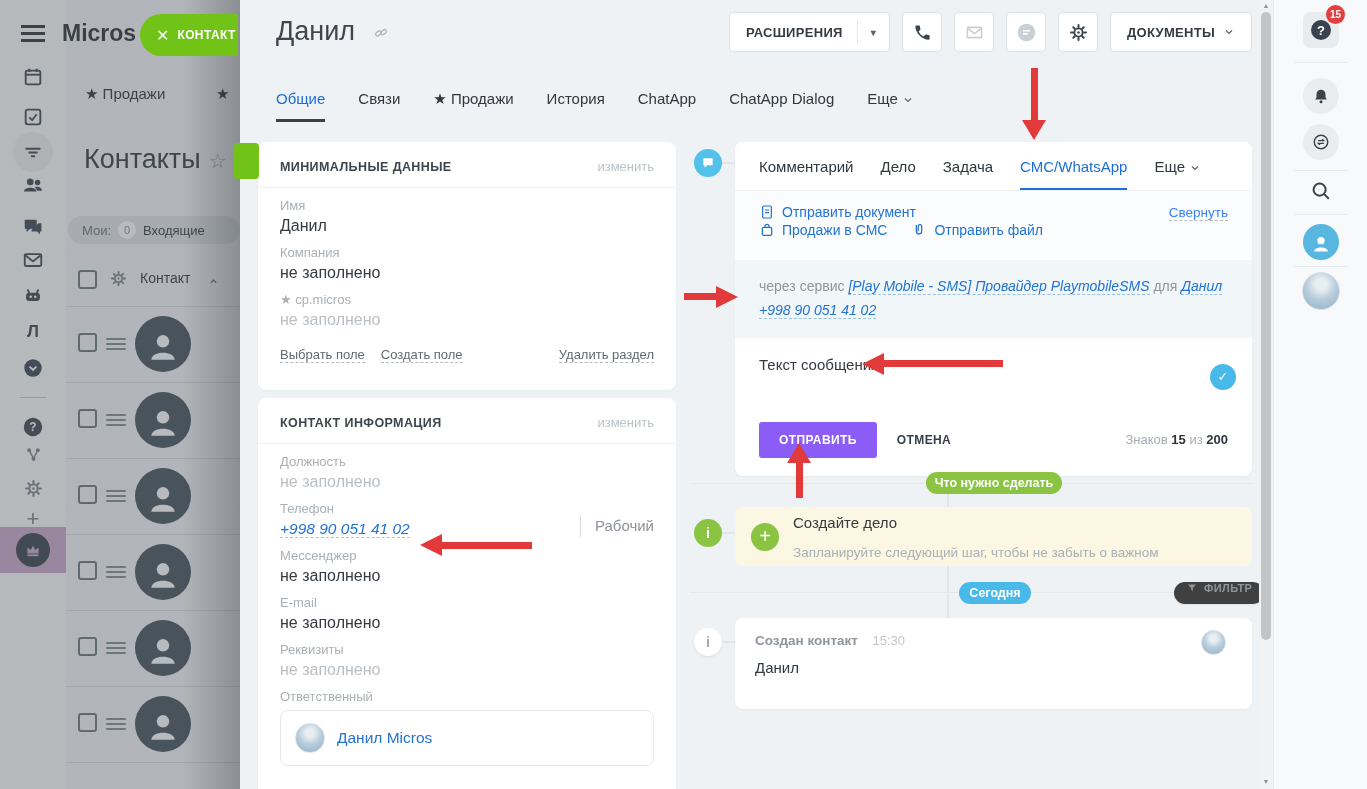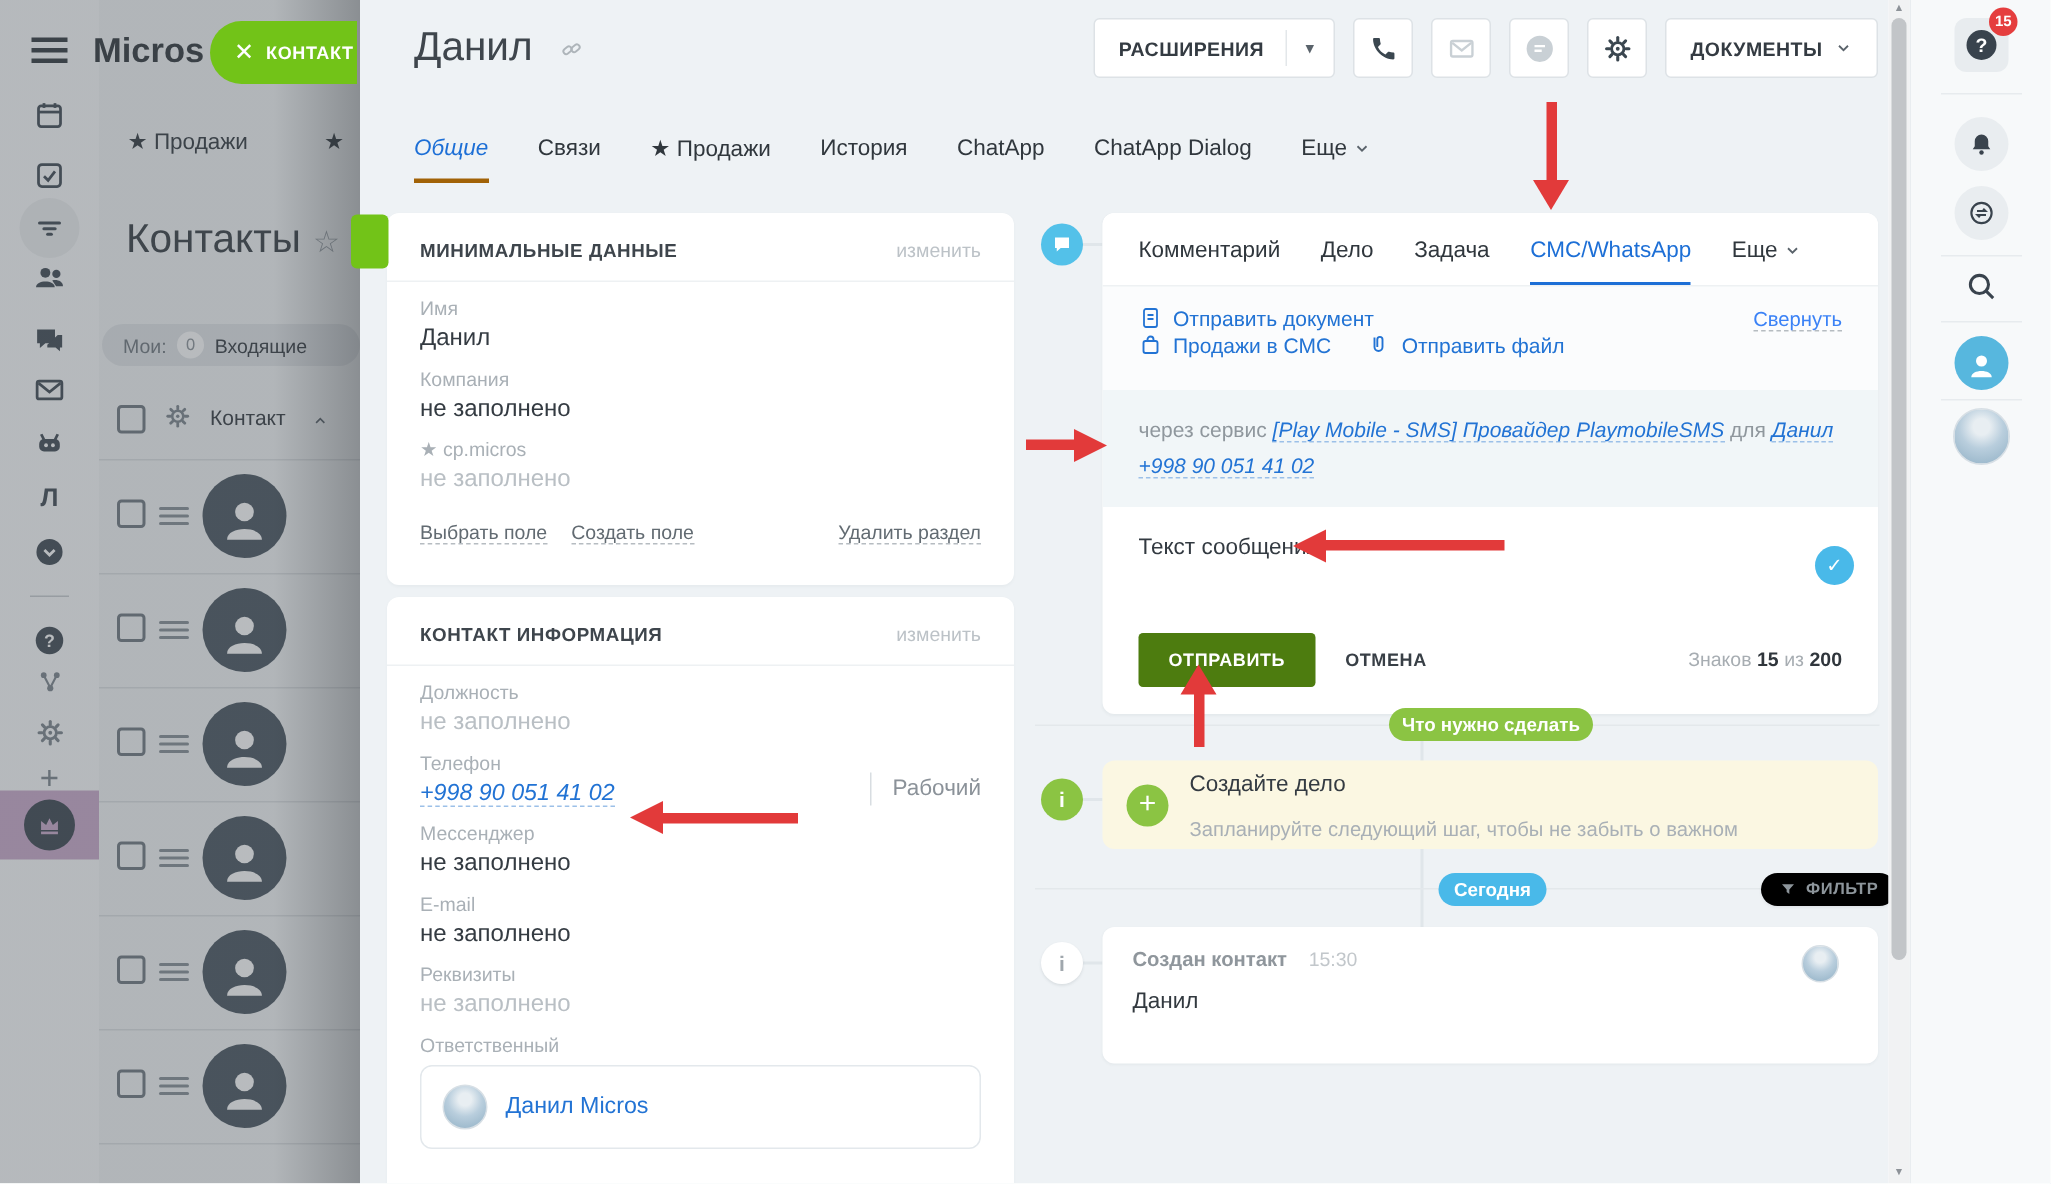--- a/index.html
+++ b/index.html
@@ -45,21 +45,21 @@
   .tb-btn{height:40px;background:#fff;border:1px solid #dde2e6;border-radius:4px;display:flex;align-items:center;justify-content:center;box-sizing:border-box;color:#3b4750;}
   .tb-btn.ic40{width:40px;}
   .tb-btn.muted{color:#c9d0d5;}
   #btn-ext{padding:0 0 0 16px;font-size:13px;font-weight:bold;color:#343b42;letter-spacing:.3px;}
   #btn-ext .sep{width:1px;height:24px;background:#e3e7ea;margin:0 0 0 14px;}
   #btn-ext .car{padding:0 13px;color:#5a636b;font-size:10px;}
   #btn-docs{padding:0 16px;font-size:13px;font-weight:bold;color:#343b42;letter-spacing:.3px;gap:8px;}
   .chev{width:12px;height:12px;}
   #main-tabs{position:absolute;left:36px;top:90px;display:flex;gap:33px;font-size:15px;color:#30373d;}
   .mtab{padding-bottom:12px;cursor:pointer;}
-  .mtab.active{color:#1d6fd6;border-bottom:3px solid #a16207;font-style:italic;}
+  .mtab.active{color:#1d6fd6;border-bottom:3px solid #404040;}
   .mtab .chev{color:#5a636b;margin-left:4px;}
   
   .card{position:absolute;background:#fff;border-radius:8px;box-shadow:0 1px 2px rgba(60,70,80,.04);}
   .card-h{display:flex;justify-content:space-between;align-items:center;padding:17px 22px 13px;border-bottom:1px solid #eef1f3;}
   .card-h .t{font-size:12.5px;font-weight:bold;color:#3e454c;letter-spacing:.4px;}
   .card-h .edit{font-size:13px;color:#bcc2c7;cursor:pointer;}
   .fld{padding:10px 22px 0;}
   .fld .lab{font-size:13px;color:#a9b0b6;margin-bottom:4px;}
   .fld .val{font-size:16px;color:#343b42;}
   .fld .val.muted{color:#b9bfc4;}
@@ -82,31 +82,31 @@
   #feed-actions{background:#fbfcfd;border-top:1px solid #eef1f3;padding:13px 24px 12px;font-size:14px;position:relative;}
   .fa-row{display:flex;align-items:center;gap:24px;margin-bottom:10px;}
   .fa-link{color:#2273d4;display:inline-flex;align-items:center;gap:7px;cursor:pointer;}
   .fa-link svg{width:16px;height:16px;}
   #collapse{position:absolute;right:24px;top:14px;font-size:13.5px;color:#3b82f6;margin-left:24px;}
   #service{background:#f1f6f8;padding:15px 24px;font-size:14px;color:#8f979d;line-height:1.7;}
   #compose{position:relative;padding:18px 24px 0;height:72px;box-sizing:border-box;}
   #msg-text{font-size:15px;color:#333a41;}
   #toggle{position:absolute;right:16px;top:26px;width:26px;height:26px;border-radius:50%;background:#49b9e9;color:#fff;display:flex;align-items:center;justify-content:center;font-size:13px;cursor:pointer;}
   #compose-bar{display:flex;align-items:center;padding:12px 24px 18px;}
-  #send-btn{background:#4d7c0f;color:#fff;font-size:12px;font-weight:bold;letter-spacing:.4px;border:none;border-radius:3px;padding:11px 20px;cursor:pointer;font-family:inherit;}
+  #send-btn{background:#8b5cf6;color:#fff;font-size:12px;font-weight:bold;letter-spacing:.4px;border:none;border-radius:3px;padding:11px 20px;cursor:pointer;font-family:inherit;}
   #cancel-btn{font-size:12px;font-weight:bold;letter-spacing:.4px;color:#383f46;margin-left:20px;cursor:pointer;}
   #counter{margin-left:auto;font-size:13px;color:#a7adb2;}
   #counter b{color:#30363c;font-weight:bold;}
   .h-divider{position:absolute;left:450px;width:563px;height:1px;background:#e3e8eb;z-index:0;}
   .pill{position:absolute;height:22px;border-radius:11px;color:#fff;font-size:12.5px;font-weight:bold;display:flex;align-items:center;justify-content:center;z-index:1;}
   #hint-card{position:absolute;left:495px;top:507px;width:517px;height:59px;background:#fbf7e2;border-radius:8px;box-sizing:border-box;padding:9px 16px;display:flex;align-items:center;gap:14px;}
   #hint-plus{width:28px;height:28px;border-radius:50%;background:#8bc443;color:#fff;font-size:20px;display:flex;align-items:center;justify-content:center;cursor:pointer;}
   #hint-title{font-size:15px;color:#343b42;margin-bottom:14px;}
   #hint-sub{font-size:13.5px;color:#a9b0b6;}
-  #filter-btn{position:absolute;left:934px;top:582px;height:22px;padding:0 12px;background:#000000;border-radius:12px;display:flex;align-items:center;gap:6px;font-size:11px;font-weight:bold;color:#8d959b;letter-spacing:.4px;z-index:1;cursor:pointer;box-shadow:0 1px 2px rgba(60,70,80,.08);}
+  #filter-btn{position:absolute;left:934px;top:582px;height:22px;padding:0 12px;background:#404040;border-radius:12px;display:flex;align-items:flex-start;gap:6px;font-size:11px;font-weight:bold;color:#8d959b;letter-spacing:.4px;z-index:1;cursor:pointer;box-shadow:0 1px 2px rgba(60,70,80,.08);}
   #note-card{position:absolute;left:495px;top:618px;width:517px;height:91px;background:#fff;border-radius:8px;box-sizing:border-box;padding:13px 20px;box-shadow:0 1px 2px rgba(60,70,80,.05);}
   #note-title{font-size:13.5px;font-weight:bold;color:#8f969c;}
   #note-time{font-size:13px;color:#c2c7cb;margin-left:10px;font-weight:normal;}
   #note-body{font-size:15px;color:#32393f;margin-top:10px;}
   
   #scrollbar{position:absolute;left:1259px;top:0;width:14px;height:789px;background:#f1f2f3;z-index:3;}
   #scroll-thumb{position:absolute;left:2px;top:12px;width:10px;height:628px;background:#c2c5c8;border-radius:5px;}
   .scroll-arrow{position:absolute;left:0;width:14px;text-align:center;font-size:7px;color:#8d9298;}
   
   #right-rail{position:absolute;left:1273px;top:0;width:94px;height:789px;background:#f7f9fa;border-left:1px solid #e9edf0;z-index:3;}

